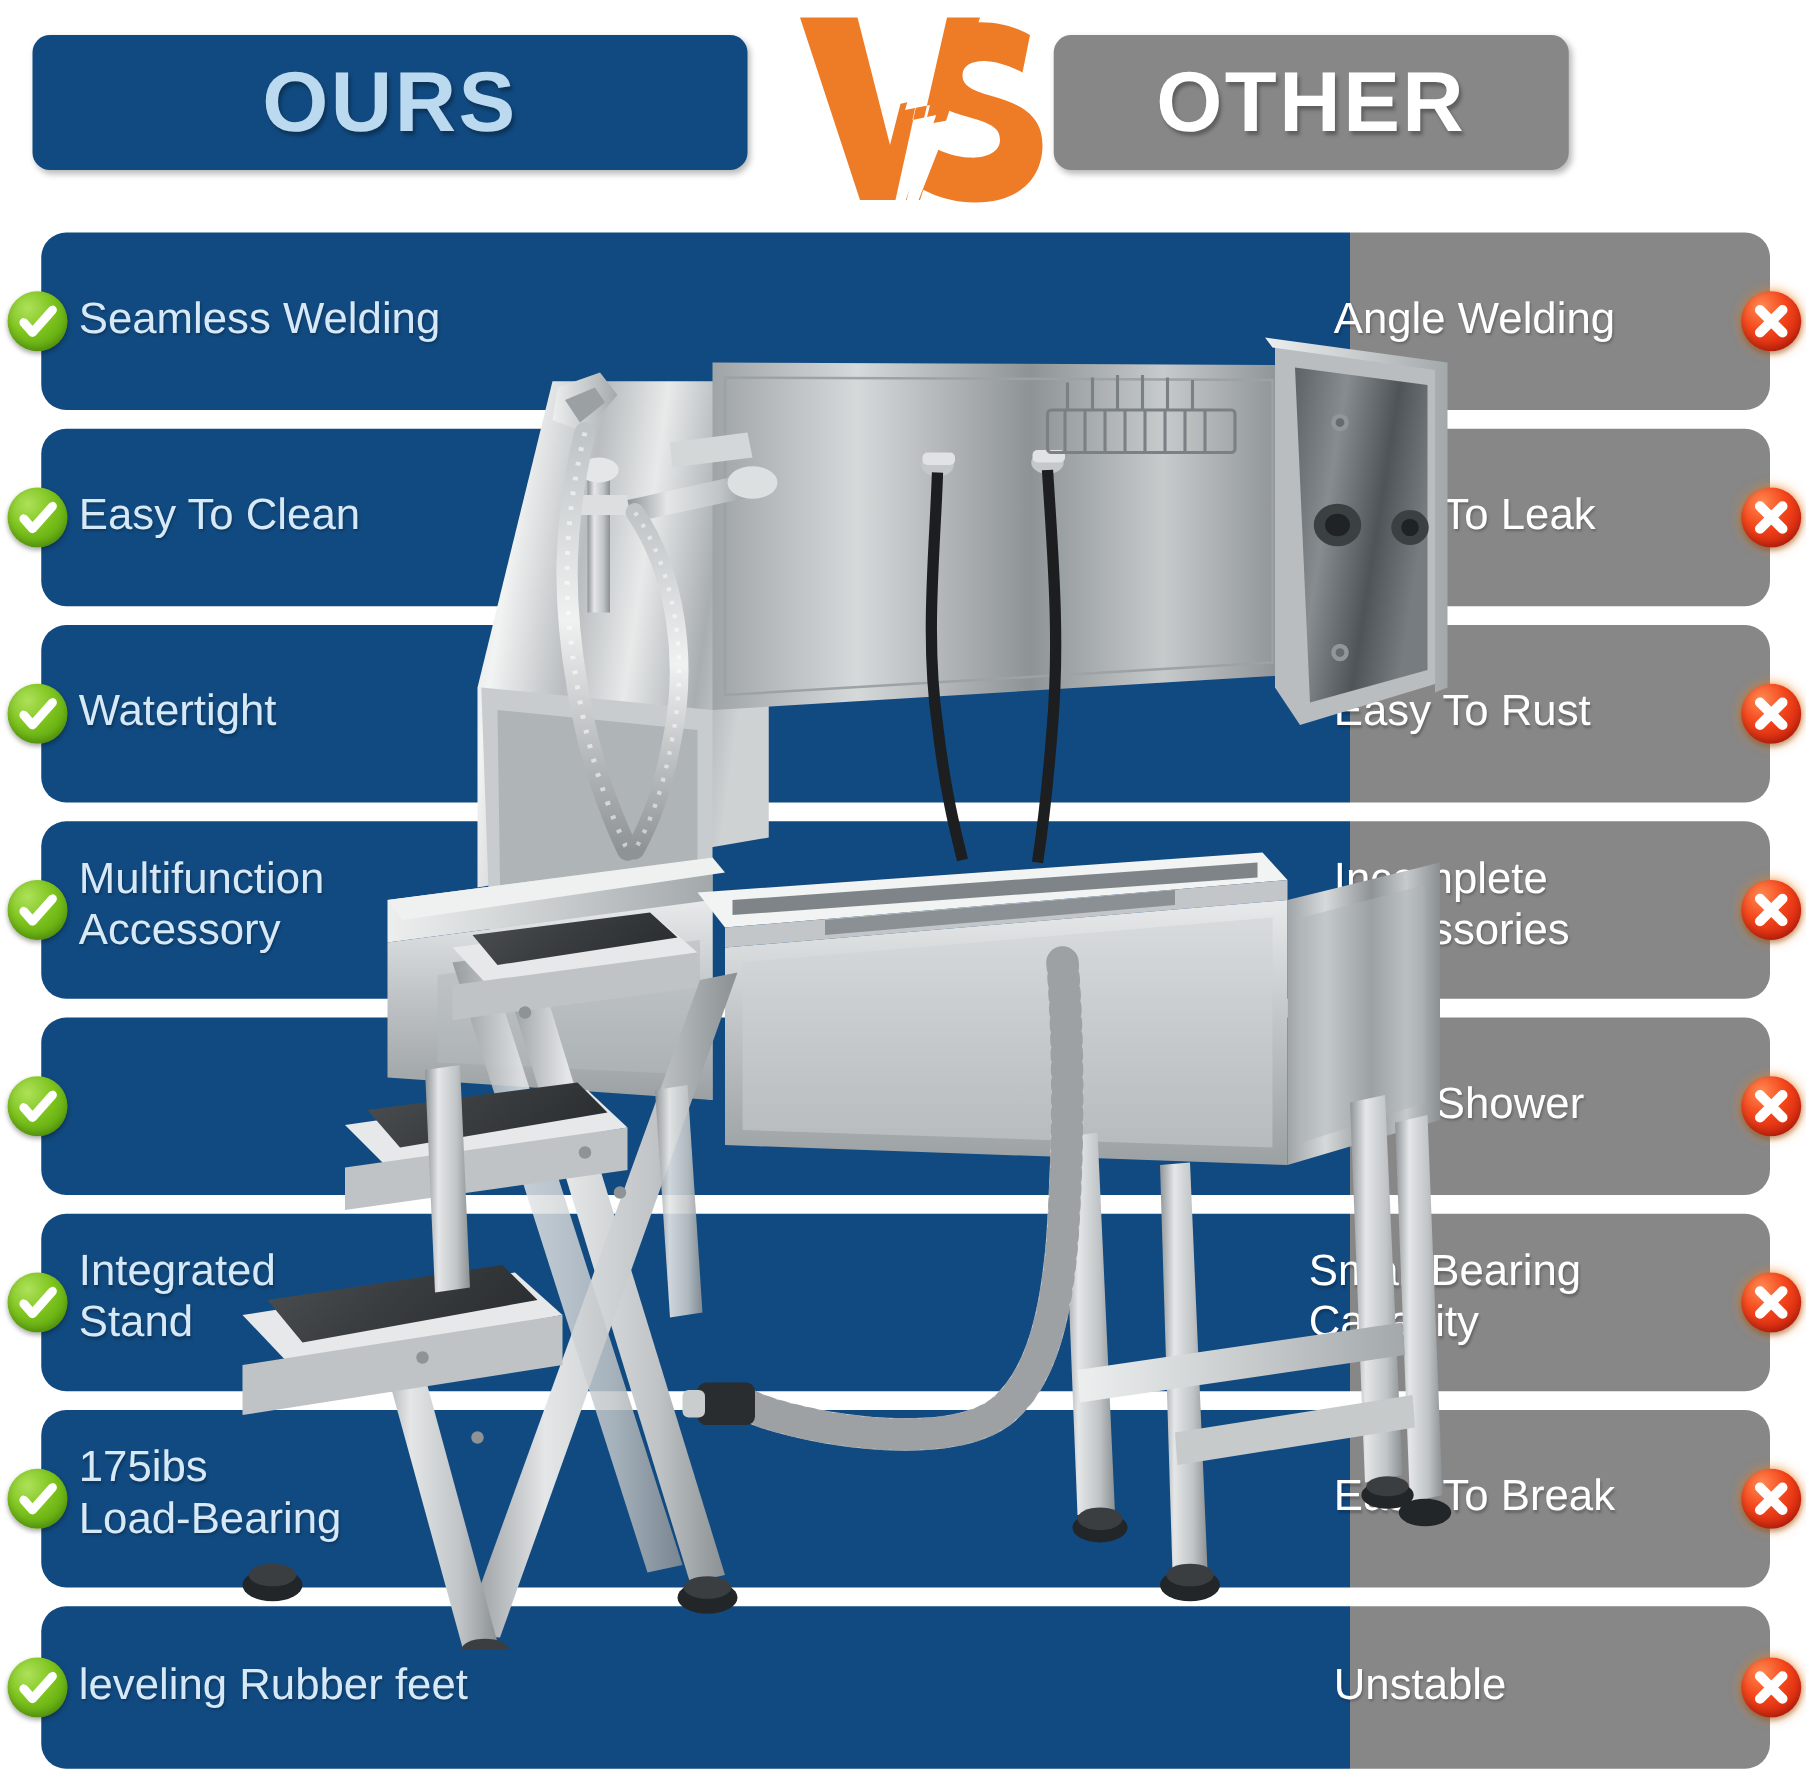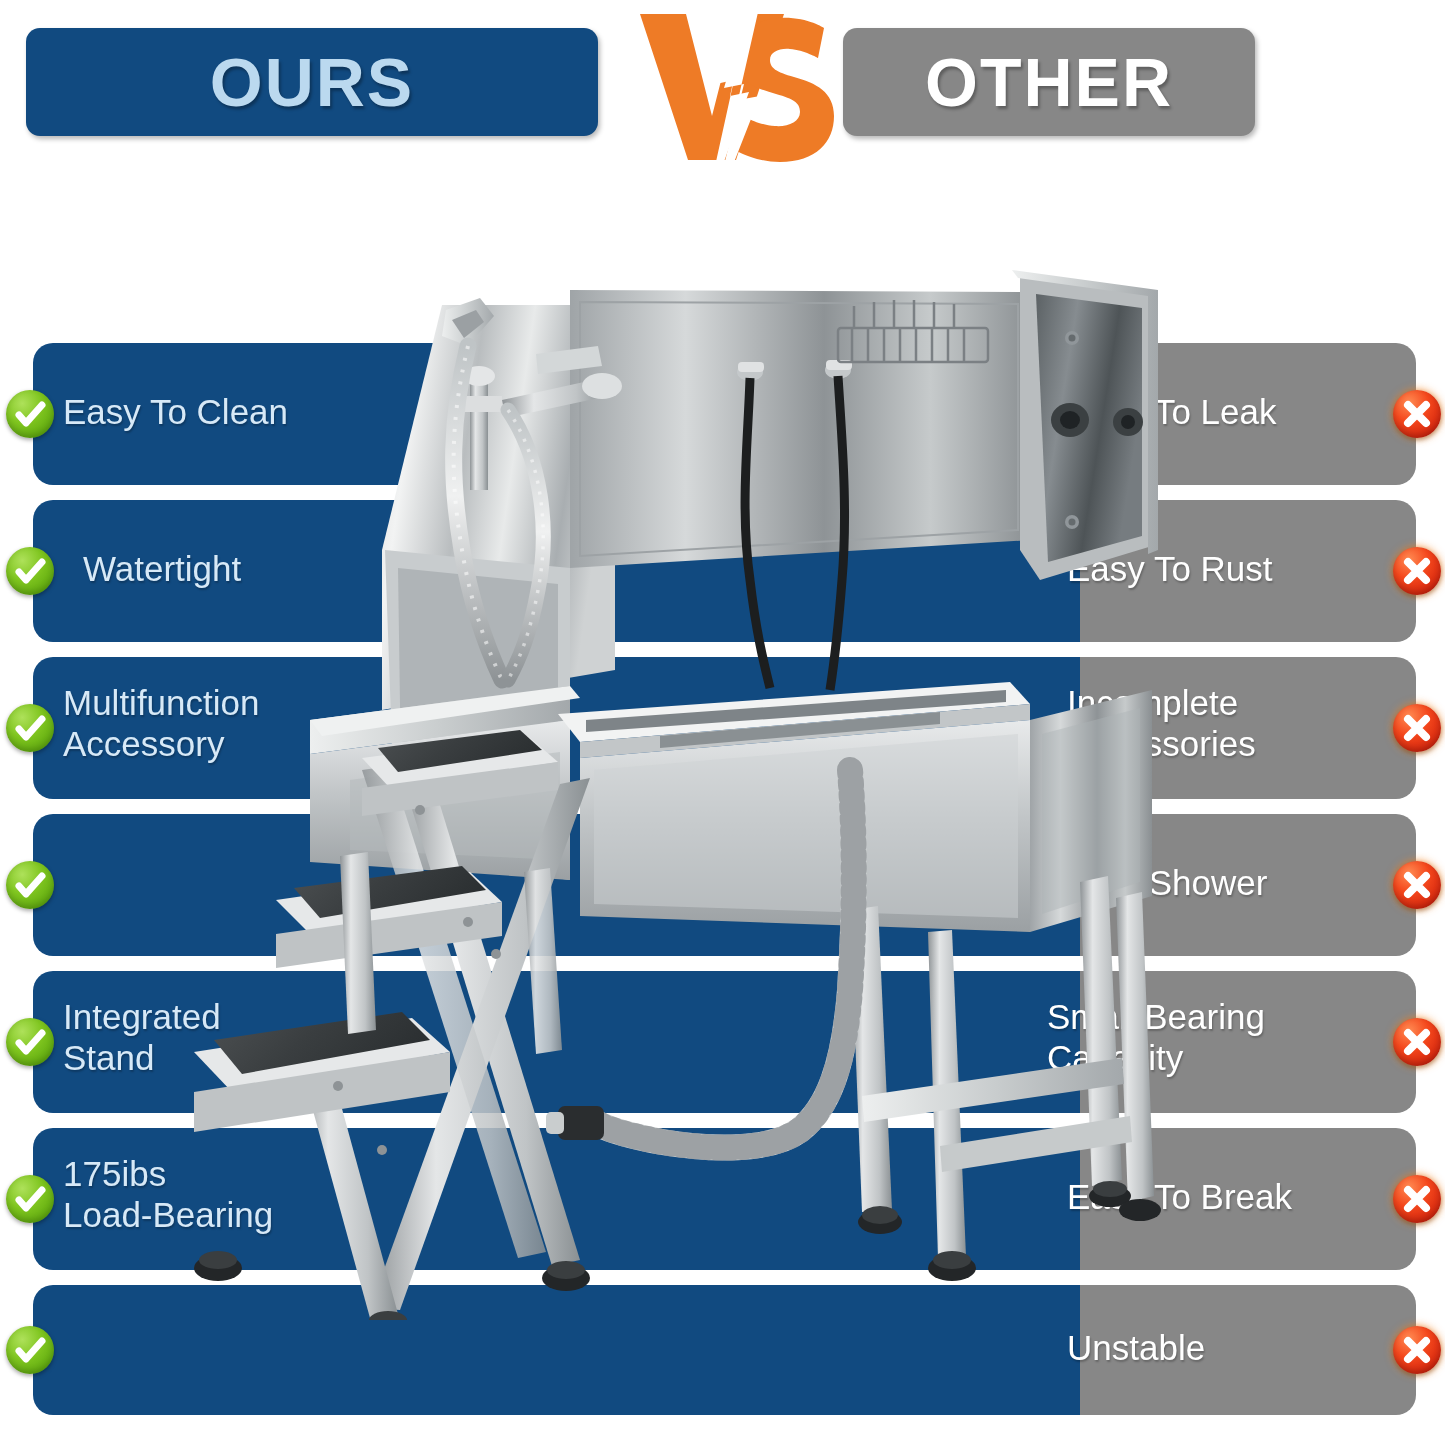--- a/index.html
+++ b/index.html
@@ -338,20 +338,37 @@
       <circle cx="318" cy="672" r="5" fill="#8E9396"></circle>
       <circle cx="346" cy="704" r="5" fill="#8E9396"></circle>
       <circle cx="188" cy="836" r="5" fill="#8E9396"></circle>
       <circle cx="232" cy="900" r="5" fill="#8E9396"></circle>
 
       <path d="M190 606 L218 602 L226 780 L198 784 Z" fill="url(#legGrad)"></path>
       <path d="M374 622 L400 618 L412 800 L386 804 Z" fill="url(#legGrad)" opacity=".9"></path>
     </svg>
   </div>
 
+  <div class="row" style="top:186px; height:142px;">
+    <div class="row-shadow"></div>
+    <div class="band-blue"></div>
+    <div class="band-gray"></div>
+    <div class="ico ico-ok" style="top:47px;">
+      <svg viewBox="0 0 48 48">
+          <path d="M13 25 l7 8 l16 -18" stroke="#fff" stroke-width="7" fill="none" stroke-linecap="round" stroke-linejoin="round"></path>
+        </svg>
+    </div>
+    <div class="lbl" style="top:48px;">Seamless Welding</div>
+    <div class="lbl-r" style="top:48px;">Angle Welding</div>
+    <div class="ico ico-no" style="top:47px;">
+      <svg viewBox="0 0 48 48">
+          <path d="M15 15 L33 33 M33 15 L15 33" stroke="#fff" stroke-width="8" stroke-linecap="round"></path>
+        </svg>
+    </div>
+  </div>
 
   <div class="row" style="top:343px; height:142px;">
     <div class="row-shadow"></div>
     <div class="band-blue"></div>
     <div class="band-gray"></div>
     <div class="ico ico-ok" style="top:47px;">
       <svg viewBox="0 0 48 48">
           <path d="M13 25 l7 8 l16 -18" stroke="#fff" stroke-width="7" fill="none" stroke-linecap="round" stroke-linejoin="round"></path>
         </svg>
     </div>
@@ -366,21 +383,21 @@
 
   <div class="row" style="top:500px; height:142px;">
     <div class="row-shadow"></div>
     <div class="band-blue"></div>
     <div class="band-gray"></div>
     <div class="ico ico-ok" style="top:47px;">
       <svg viewBox="0 0 48 48">
           <path d="M13 25 l7 8 l16 -18" stroke="#fff" stroke-width="7" fill="none" stroke-linecap="round" stroke-linejoin="round"></path>
         </svg>
     </div>
-    <div class="lbl" style="top:48px;margin-left:20px;">Watertight</div>
+    <div class="lbl" style="top:48px;">Watertight</div>
     <div class="lbl-r" style="top:48px;">Easy To Rust</div>
     <div class="ico ico-no" style="top:47px;">
       <svg viewBox="0 0 48 48">
           <path d="M15 15 L33 33 M33 15 L15 33" stroke="#fff" stroke-width="8" stroke-linecap="round"></path>
         </svg>
     </div>
   </div>
 
   <div class="row" style="top:657px; height:142px;padding-left:32px;">
     <div class="row-shadow"></div>
@@ -460,20 +477,21 @@
 
   <div class="row" style="top:1285px; height:130px;">
     <div class="row-shadow"></div>
     <div class="band-blue"></div>
     <div class="band-gray"></div>
     <div class="ico ico-ok" style="top:41px;">
       <svg viewBox="0 0 48 48">
           <path d="M13 25 l7 8 l16 -18" stroke="#fff" stroke-width="7" fill="none" stroke-linecap="round" stroke-linejoin="round"></path>
         </svg>
     </div>
+    <div class="lbl" style="top:42px; width:430px;">leveling Rubber feet</div>
     <div class="lbl-r" style="top:42px;">Unstable</div>
     <div class="ico ico-no" style="top:41px;">
       <svg viewBox="0 0 48 48">
           <path d="M15 15 L33 33 M33 15 L15 33" stroke="#fff" stroke-width="8" stroke-linecap="round"></path>
         </svg>
     </div>
   </div>
 
 </div>
 

